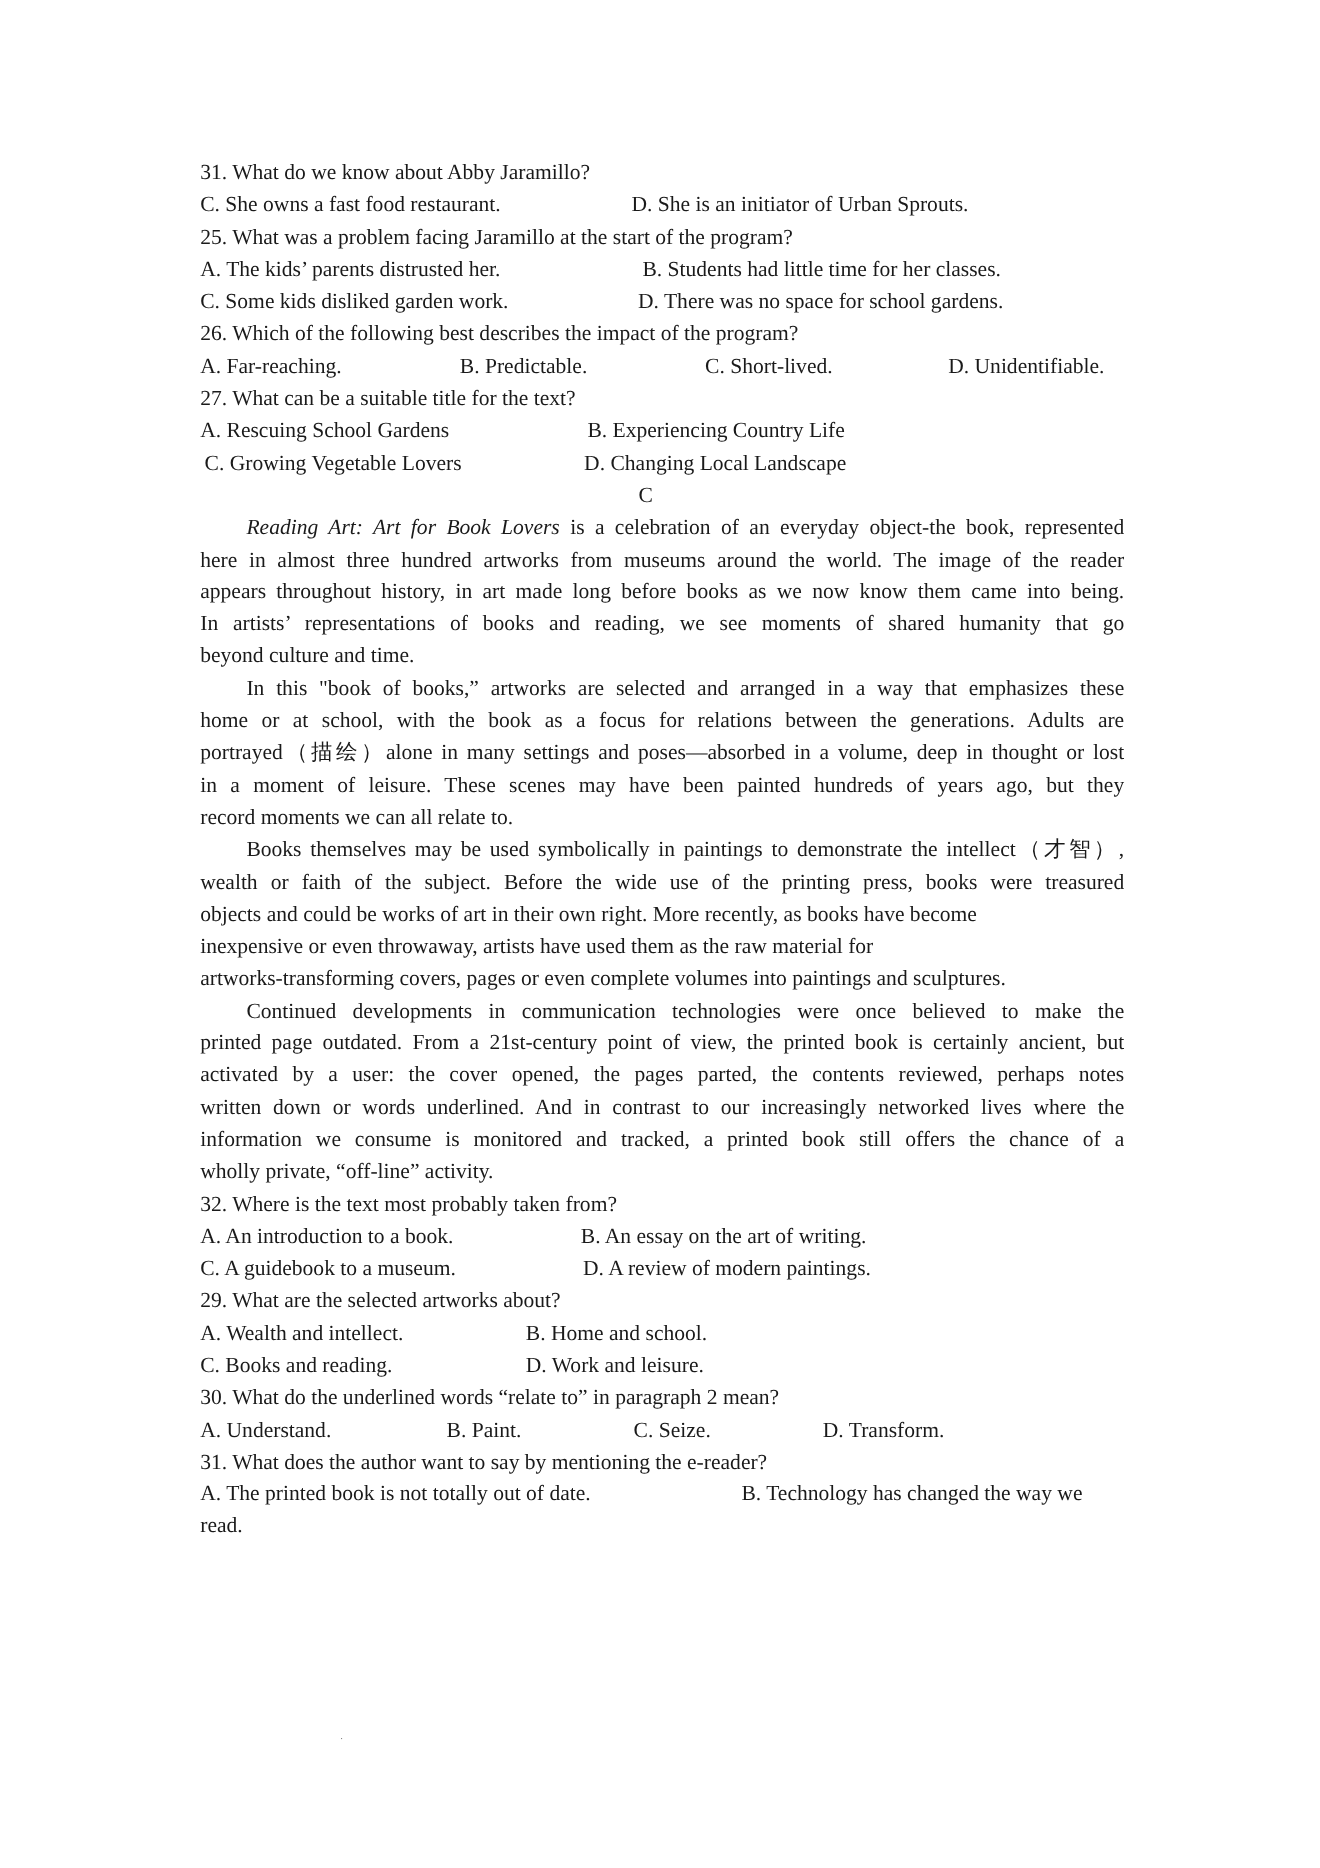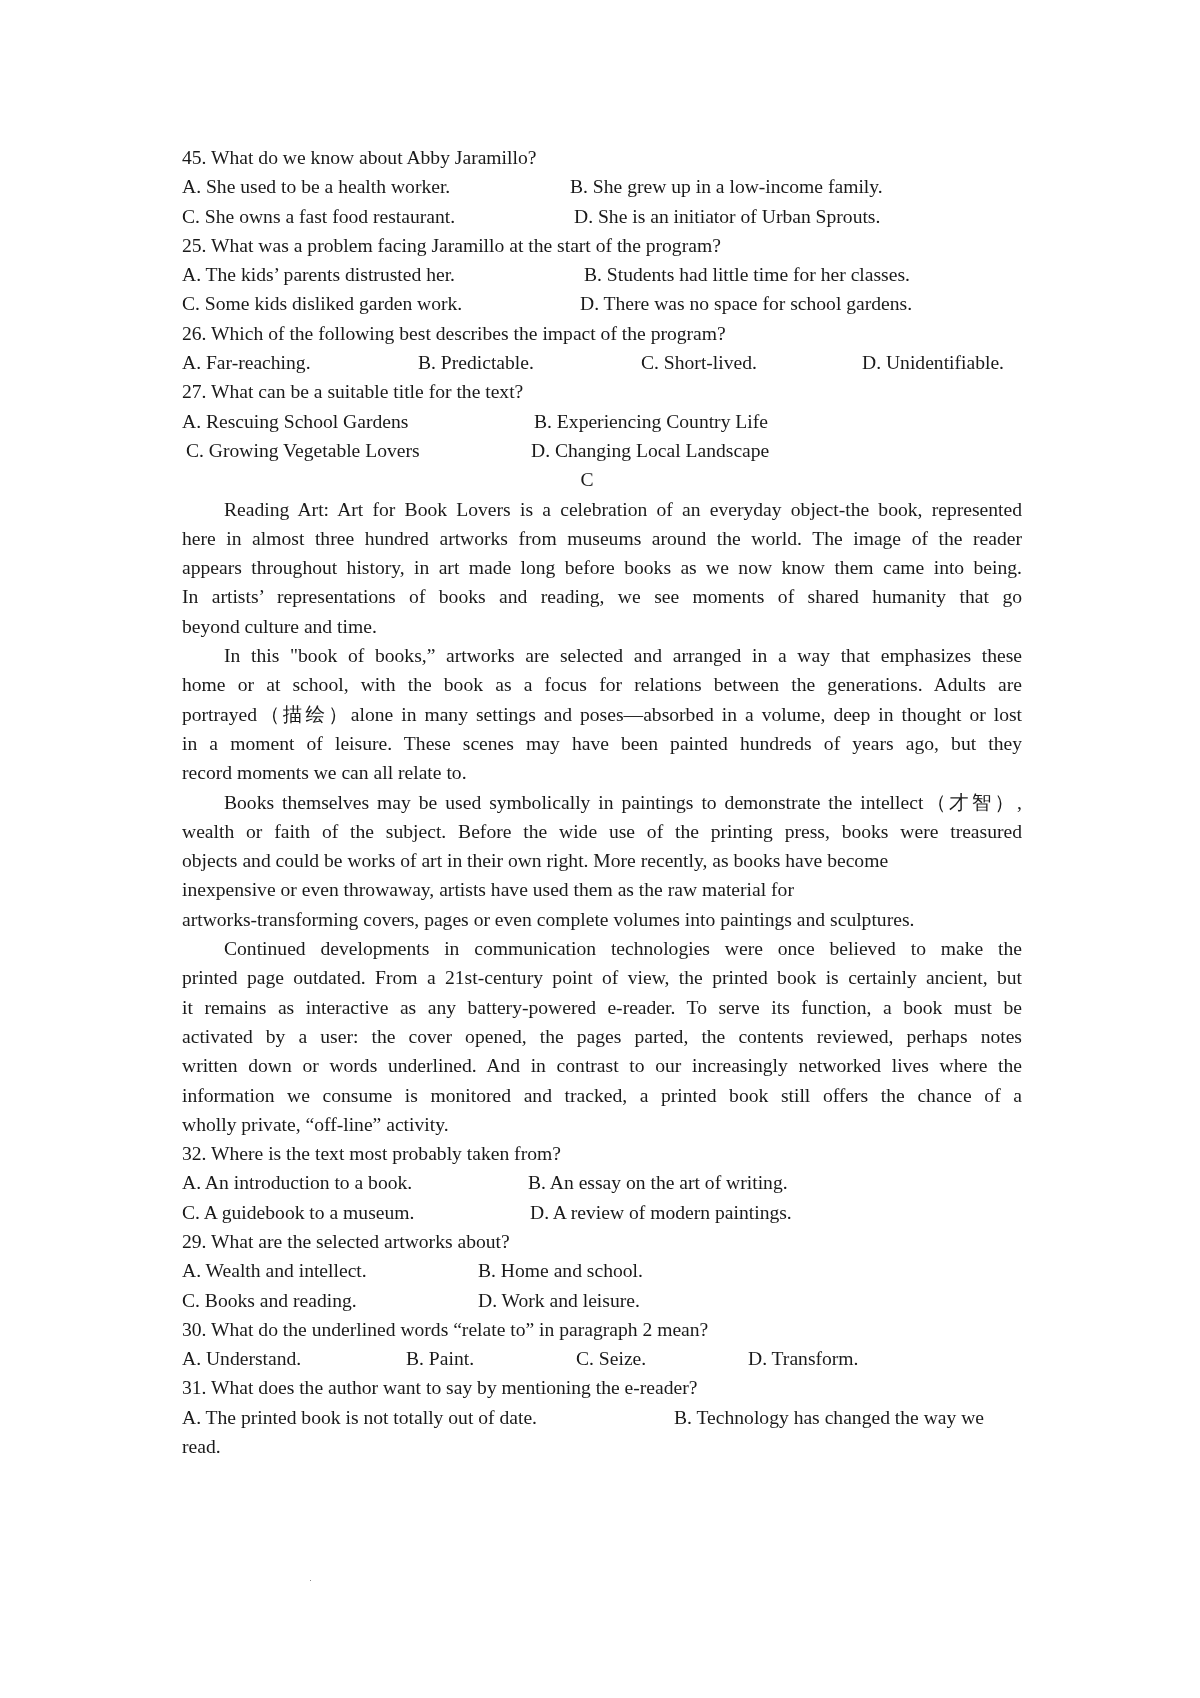--- a/index.html
+++ b/index.html
@@ -52,46 +52,42 @@
       position: absolute;
       top: 0;
     }
     .section-letter {
       text-align: center;
       height: 29.3px;
       width: 840px;
       padding-right: 30px;
       box-sizing: border-box;
     }
-    .ital { }
+    .ital { font-style: italic; }
     .ul {
       text-decoration-thickness: 1px;
       text-underline-offset: 3px;
     }
     .speck {
       position: absolute;
       left: 310px;
       top: 1580px;
       width: 1px;
       height: 1px;
       background: #888;
     }
   </style>
 </head>
 <body>
 
 <div class="page">
 
 
   <div>
-    <div class="line">45. What do we know about Abby Jaramillo?</div>
-    <div class="opts">
-      <span style="left:0">A. She used to be a health worker.</span>
-      <span style="left:388px">B. She grew up in a low-income family.</span>
-    </div>
+    <div class="line">31. What do we know about Abby Jaramillo?</div>
     <div class="opts">
       <span style="left:0">C. She owns a fast food restaurant.</span>
       <span style="left:392px">D. She is an initiator of Urban Sprouts.</span>
     </div>
   </div>
 
   <div>
     <div class="line">25. What was a problem facing Jaramillo at the start of the program?</div>
     <div class="opts">
       <span style="left:0">A. The kids’ parents distrusted her.</span>
@@ -147,21 +143,20 @@
     <span class="pline full indent">Books themselves may be used symbolically in paintings to demonstrate the intellect（才智）,</span>
     <span class="pline full">wealth or faith of the subject. Before the wide use of the printing press, books were treasured</span>
     <span class="pline">objects and could be works of art in their own right. More recently, as books have become</span>
     <span class="pline">inexpensive or even throwaway, artists have used them as the raw material for</span>
     <span class="pline">artworks-transforming covers, pages or even complete volumes into paintings and sculptures.</span>
   </div>
 
   <div class="para">
     <span class="pline full indent">Continued developments in communication technologies were once believed to make the</span>
     <span class="pline full">printed page outdated. From a 21st-century point of view, the printed book is certainly ancient, but</span>
-    <span class="pline full">it remains as interactive as any battery-powered e-reader. To serve its function, a book must be</span>
     <span class="pline full">activated by a user: the cover opened, the pages parted, the contents reviewed, perhaps notes</span>
     <span class="pline full">written down or words underlined. And in contrast to our increasingly networked lives where the</span>
     <span class="pline full">information we consume is monitored and tracked, a printed book still offers the chance of a</span>
     <span class="pline">wholly private, “off-line” activity.</span>
   </div>
 
   <div>
     <div class="line">32. Where is the text most probably taken from?</div>
     <div class="opts">
       <span style="left:0">A. An introduction to a book.</span>

